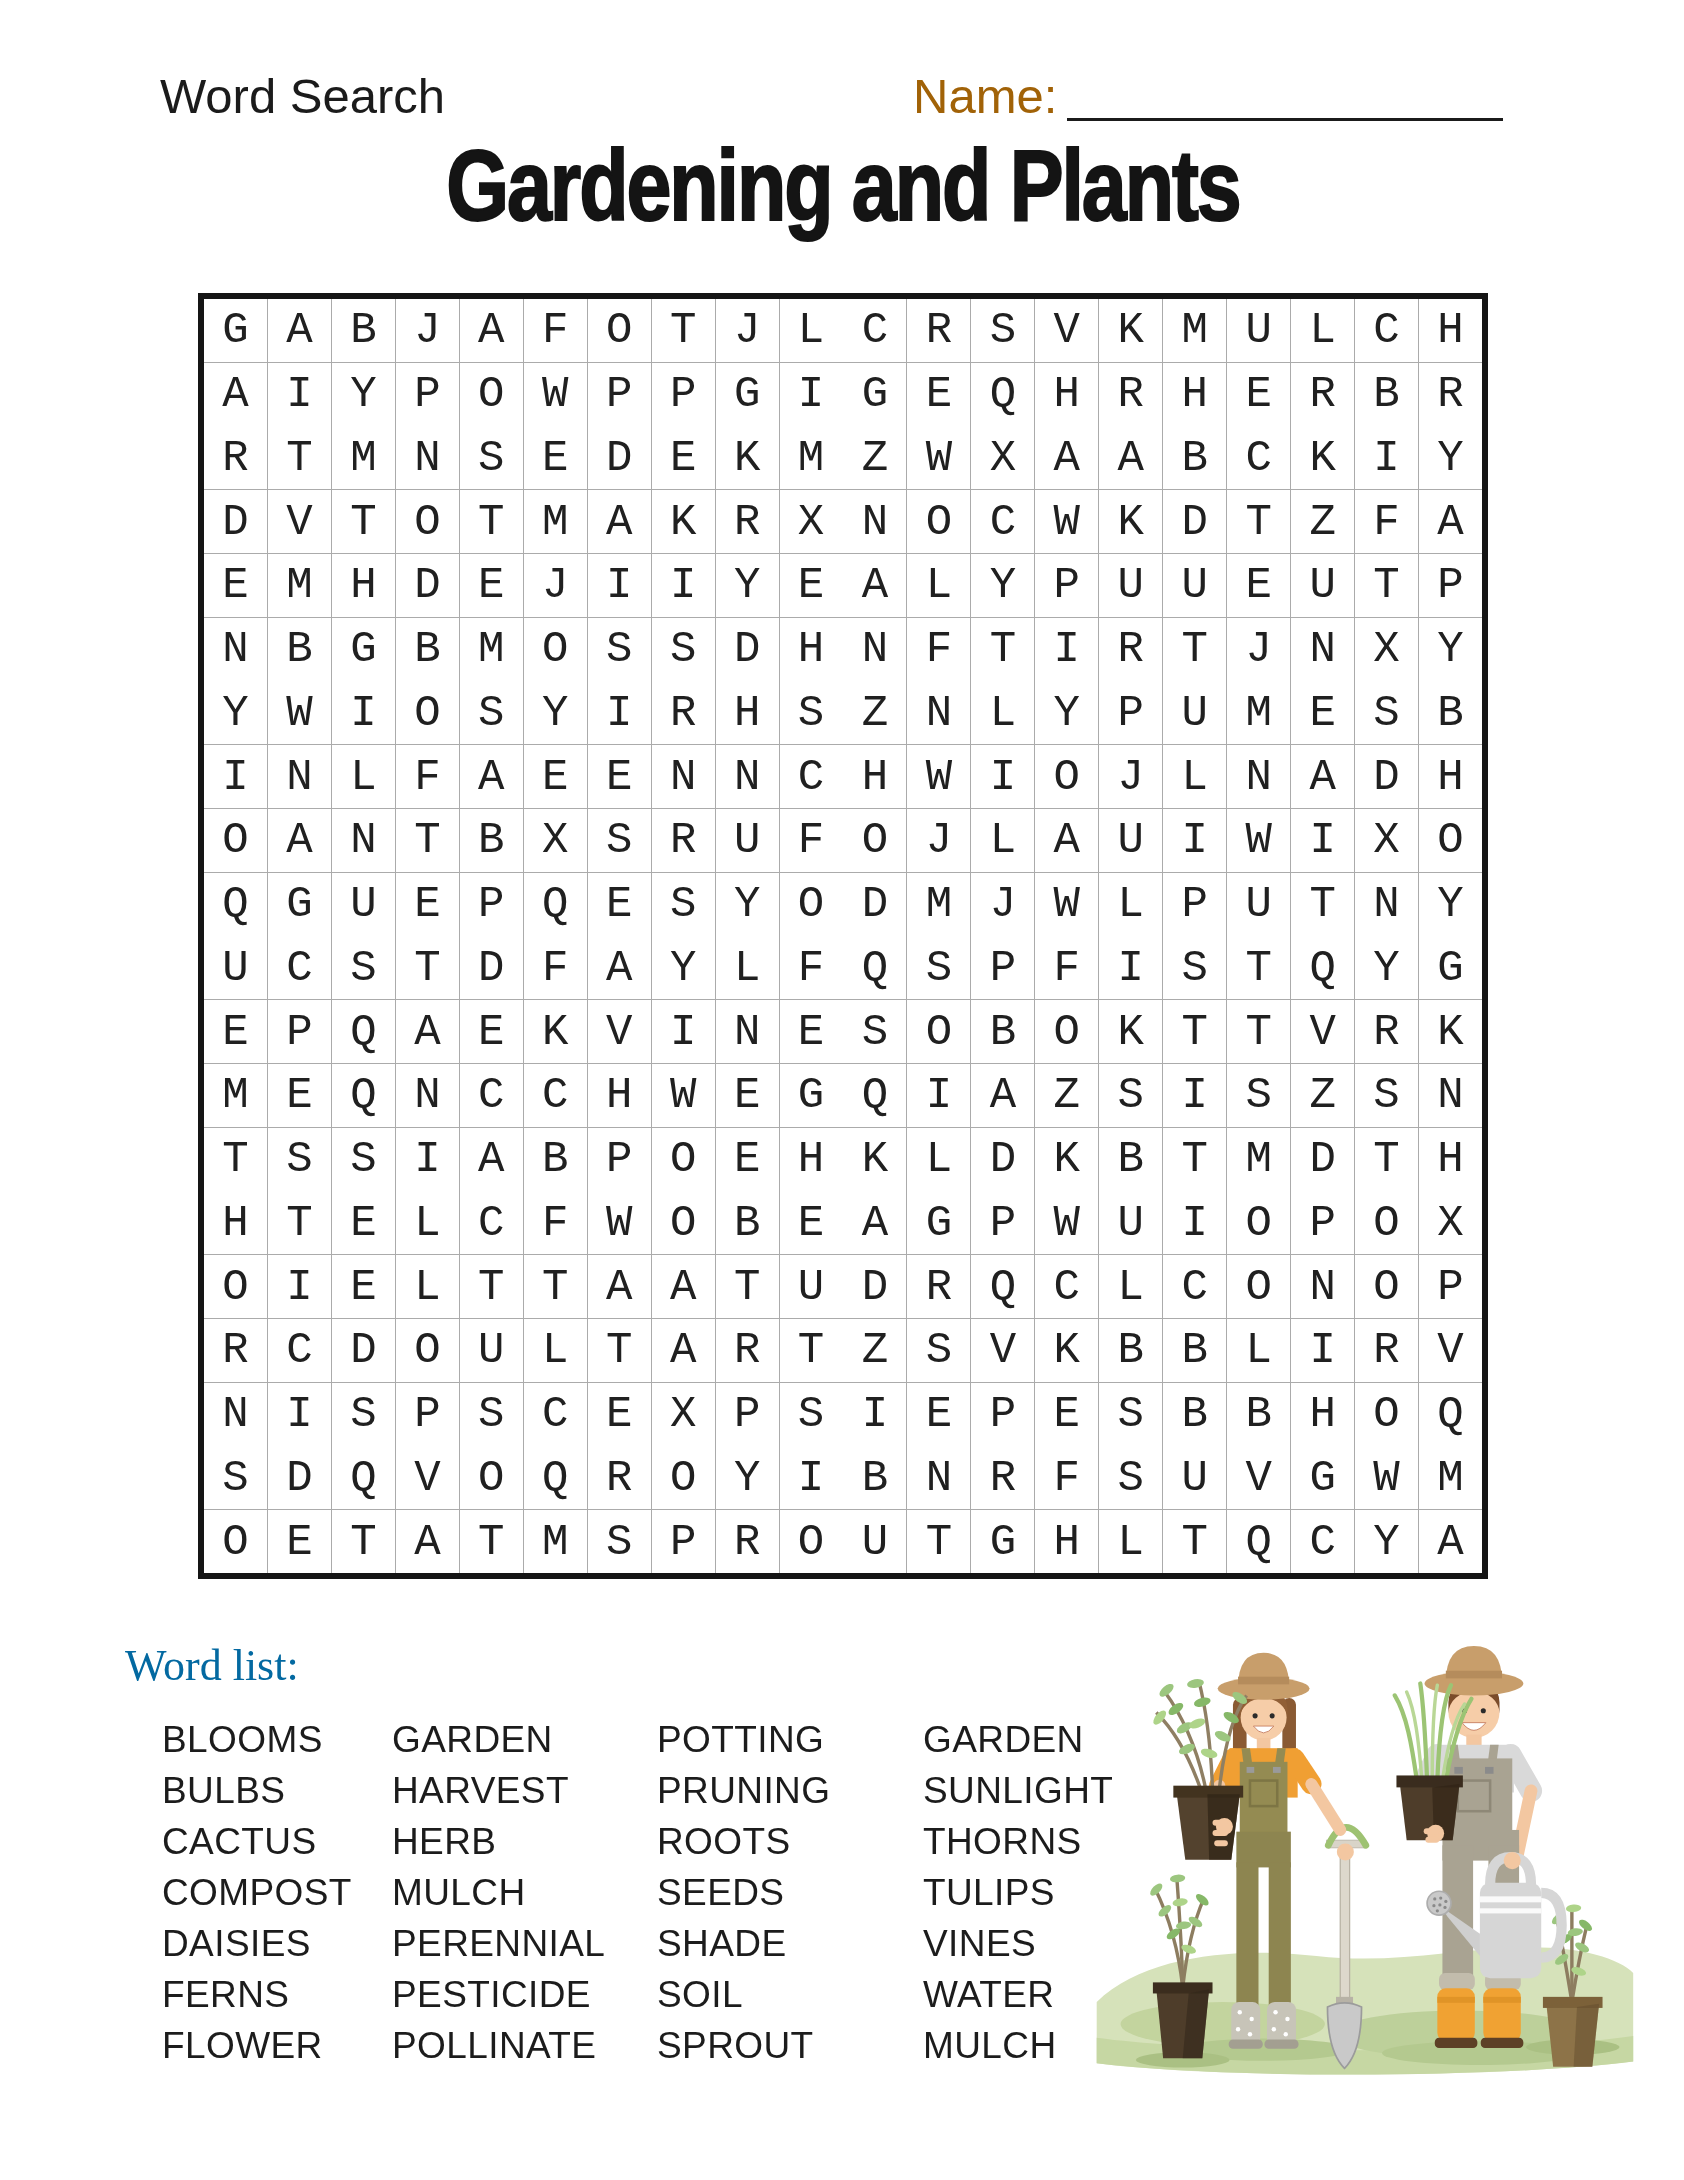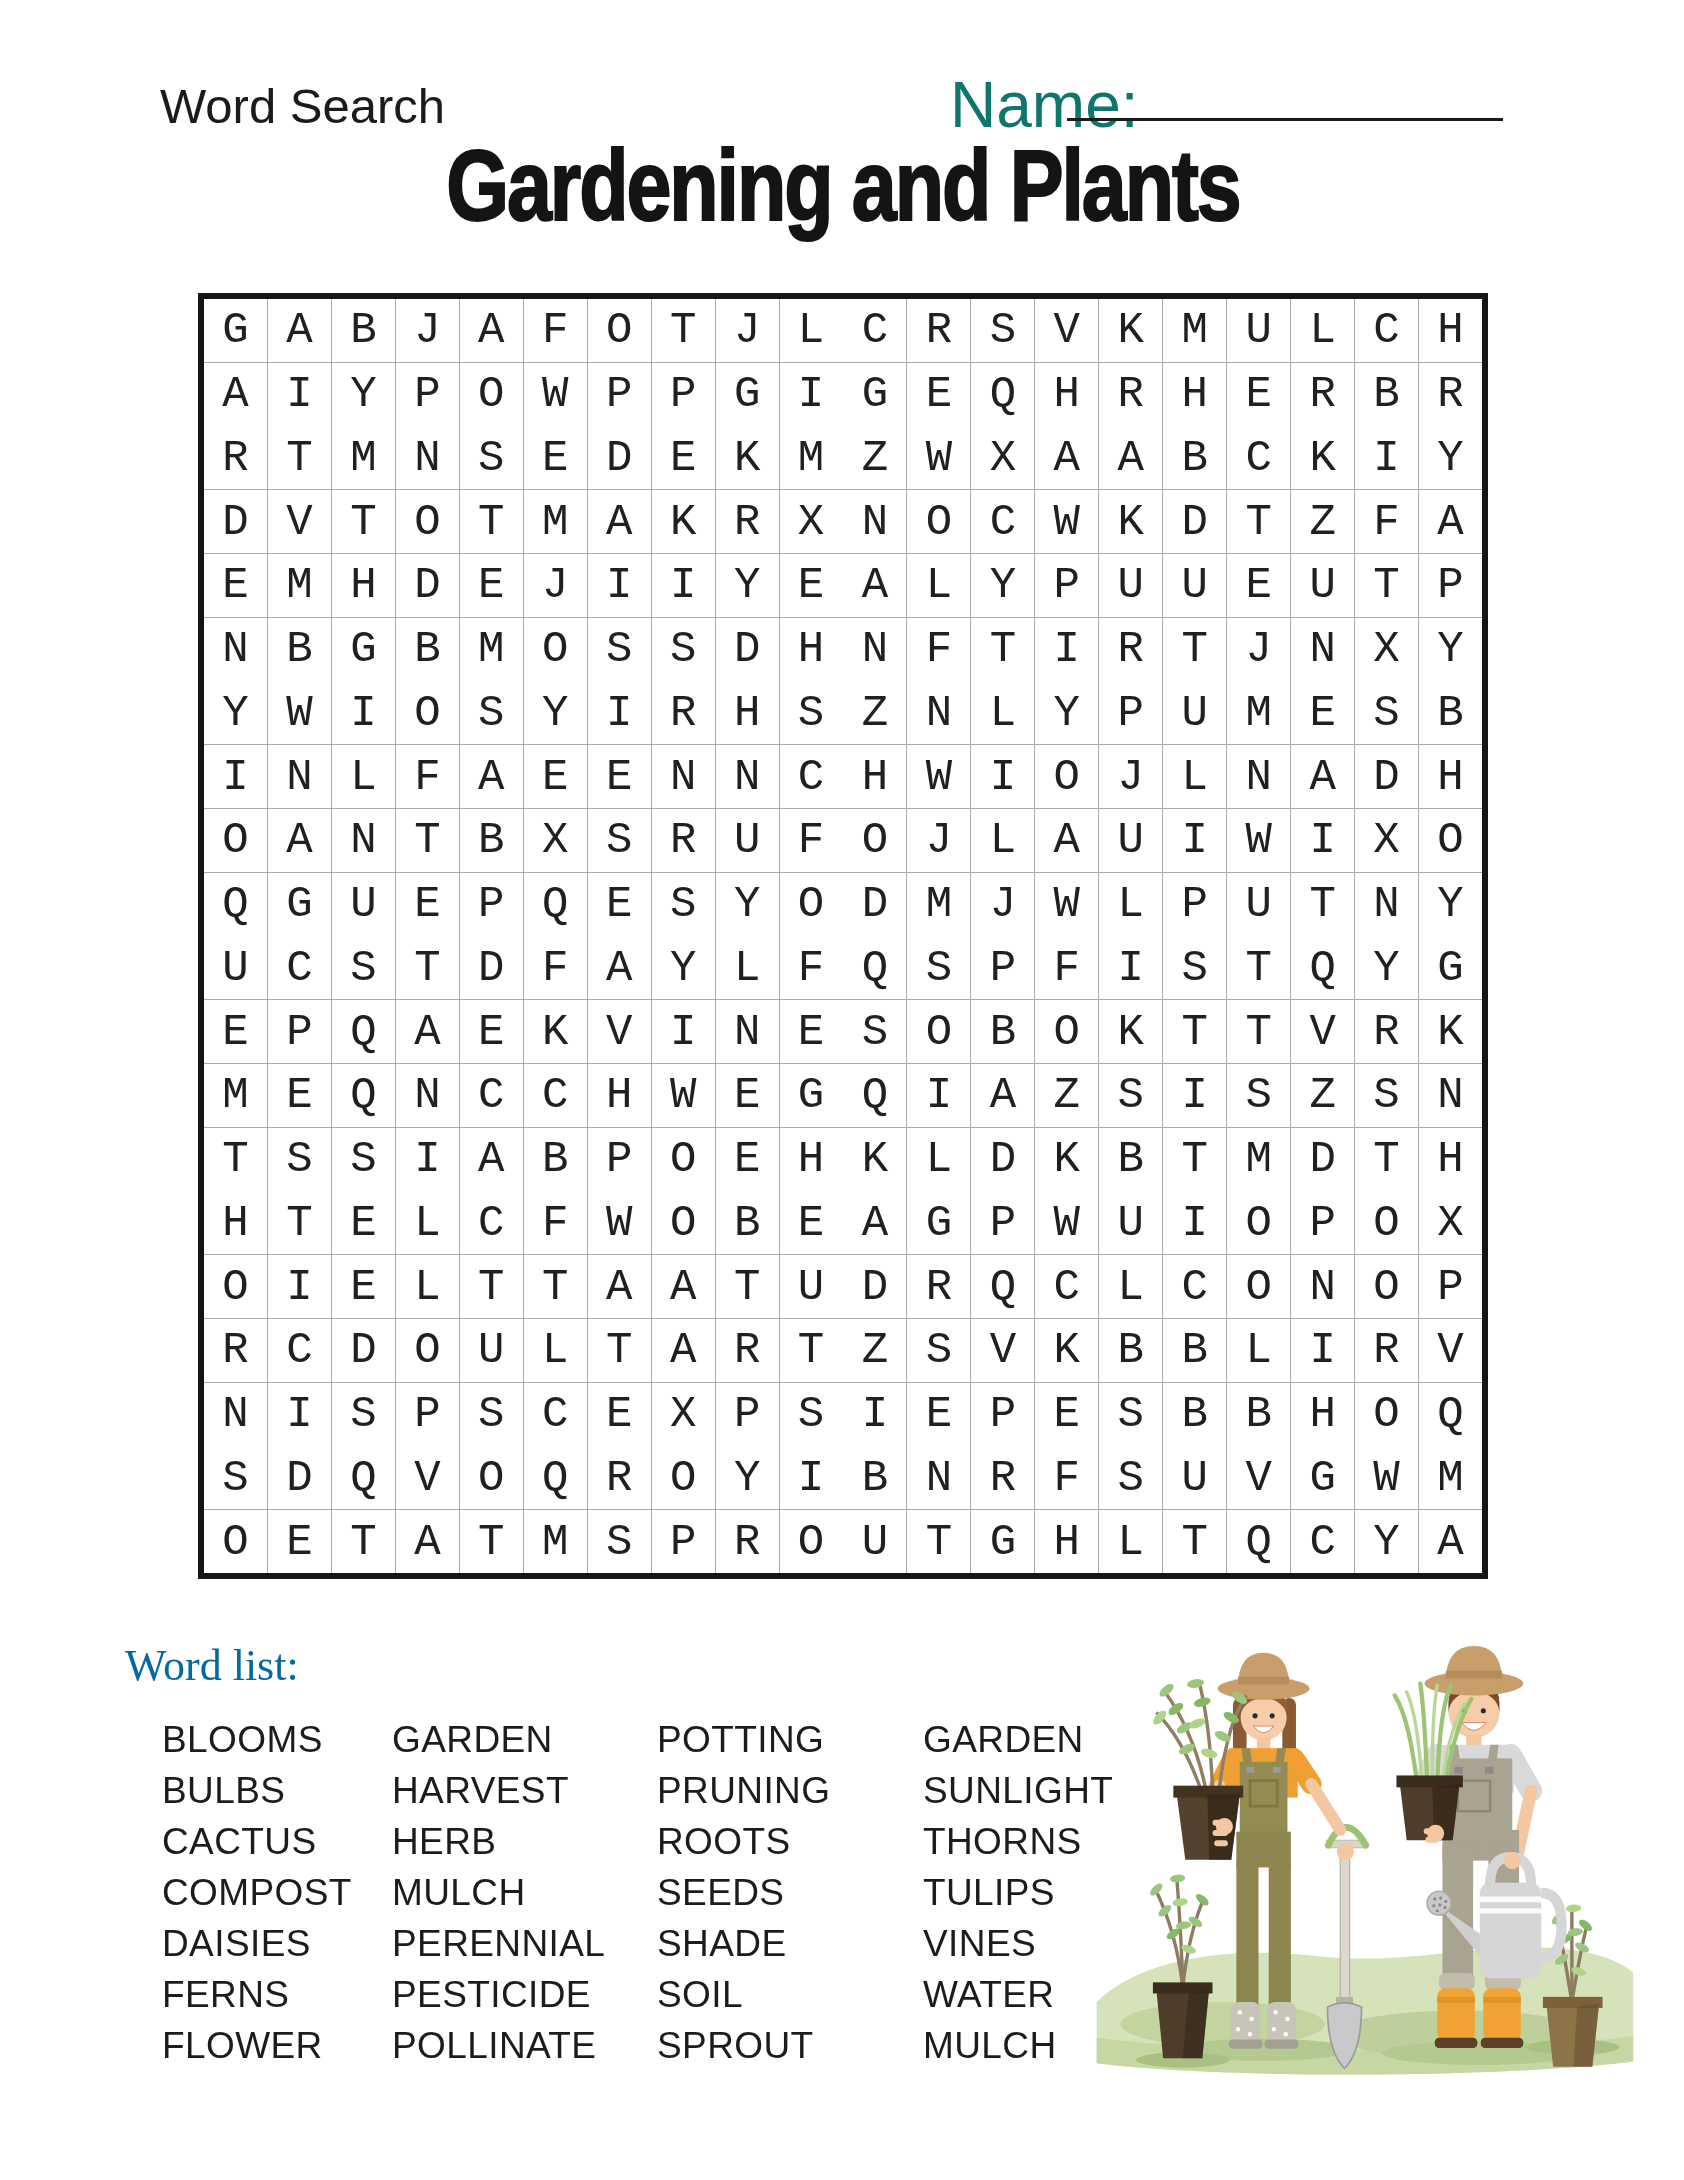--- a/index.html
+++ b/index.html
@@ -2,24 +2,24 @@
 <html style="font-size:13.6px"><head>
 <meta charset="utf-8">
 <style>
   html,body{margin:0;padding:0;background:#e8e8e8;}
   .page{
     position:relative;width:1685px;height:2181px;background:#ffffff;
     font-family:"Liberation Sans",sans-serif;overflow:hidden;margin:0 auto;
   }
   .ws-type{
     position:absolute;left:160px;top:68px;font-size:49px;color:#1b1b1b;
-    letter-spacing:0;white-space:nowrap;margin-top:10px;
+    letter-spacing:0;white-space:nowrap;
   }
   .name-label{
-    position:absolute;left:913px;top:68px;font-size:64px;color:#0f766e;white-space:nowrap;margin-left:37px;
+    position:absolute;left:913px;top:68px;font-size:49px;color:#a16207;white-space:nowrap;
   }
   .name-line{
     position:absolute;left:1067px;top:118px;width:436px;height:0;
     border-top:3.4px solid #1b1b1b;
   }
   .title{
     position:absolute;left:0;top:128px;width:100%;text-align:center;
     font-size:101px;font-weight:900;color:#141414;letter-spacing:-2.6px;
     white-space:nowrap;
   }

